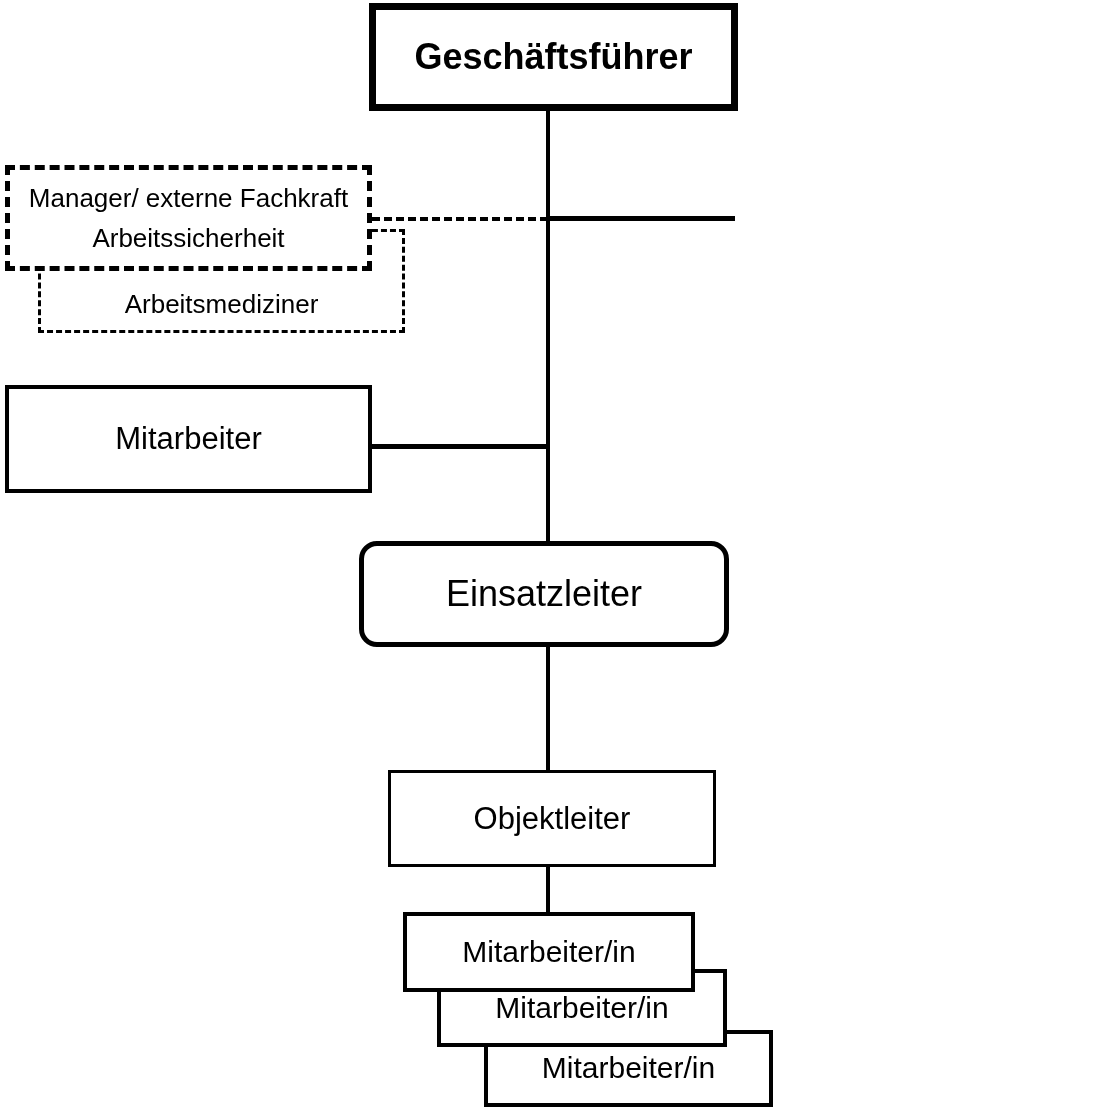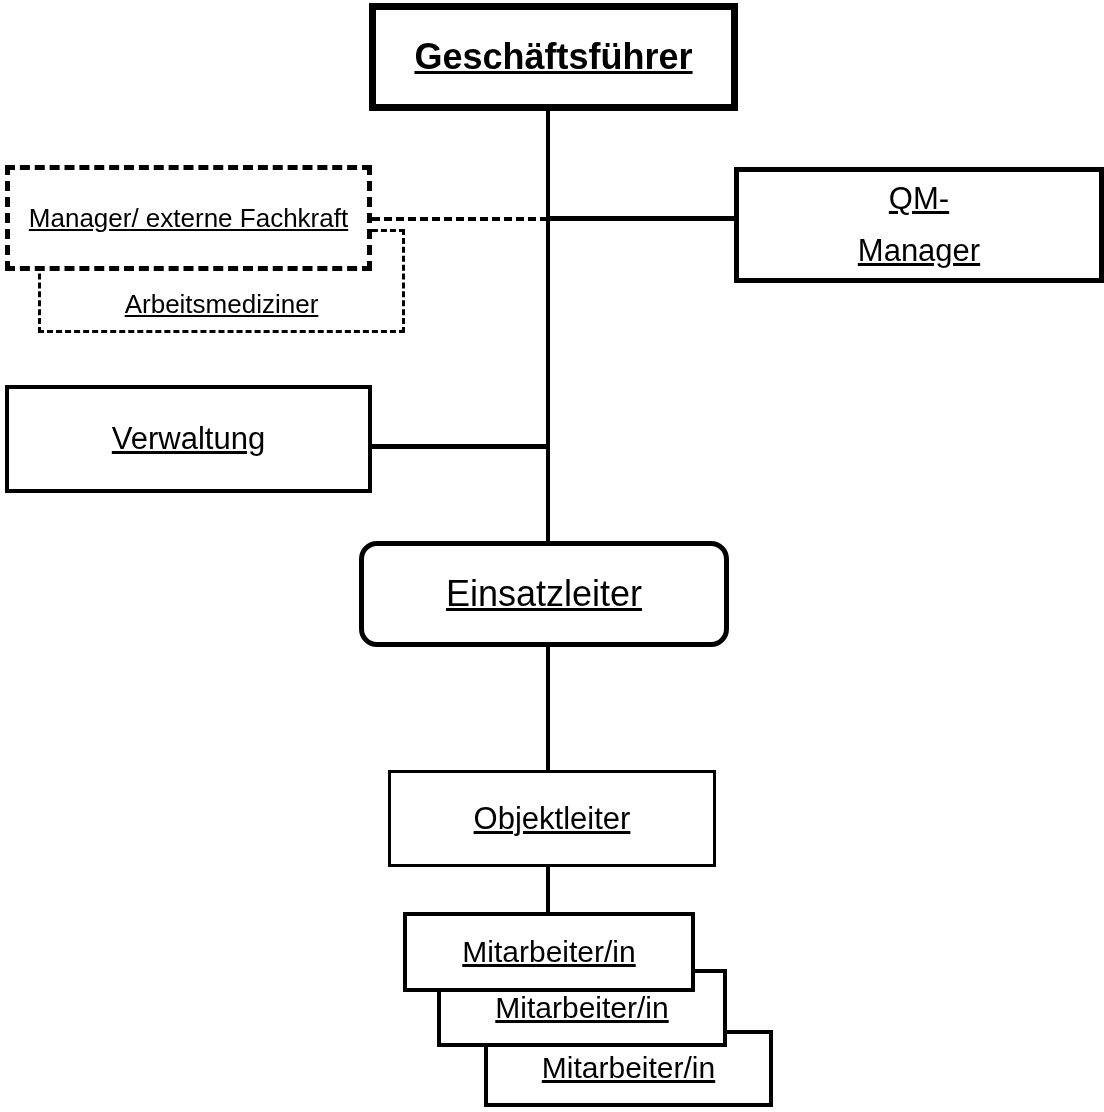--- a/index.html
+++ b/index.html
@@ -20,21 +20,20 @@
     position: absolute;
     box-sizing: border-box;
     background: #ffffff;
     border: 4px solid #000000;
     display: flex;
     flex-direction: column;
     align-items: center;
     justify-content: center;
     text-align: left;
     line-height: 1.35;
-    text-decoration: underline;
   }
   .box span { display: block; }
 
   
   .vline {
     position: absolute;
     left: 546px;
     top: 111px;
     width: 4px;
     height: 802px;
@@ -154,29 +153,26 @@
   <div class="box" id="geschaeftsfuehrer">
     <span>Geschäftsführer</span>
   </div>
 
   <div class="box" id="arbeitsmediziner">
     <span>Arbeitsmediziner</span>
   </div>
 
   <div class="box" id="fachkraft">
     <span>Manager/ externe Fachkraft</span>
+    <span>Arbeitssicherheit</span>
   </div>
 
-  <div class="box" id="qm-manager">
-    <span>QM-</span>
-    <span>Manager</span>
-  </div>
 
   <div class="box" id="sekretariat">
-    <span>Verwaltung</span>
+    <span>Mitarbeiter</span>
   </div>
 
   <div class="box" id="einsatzleiter">
     <span>Einsatzleiter</span>
   </div>
 
   <div class="box" id="objektleiter">
     <span>Objektleiter</span>
   </div>
 

